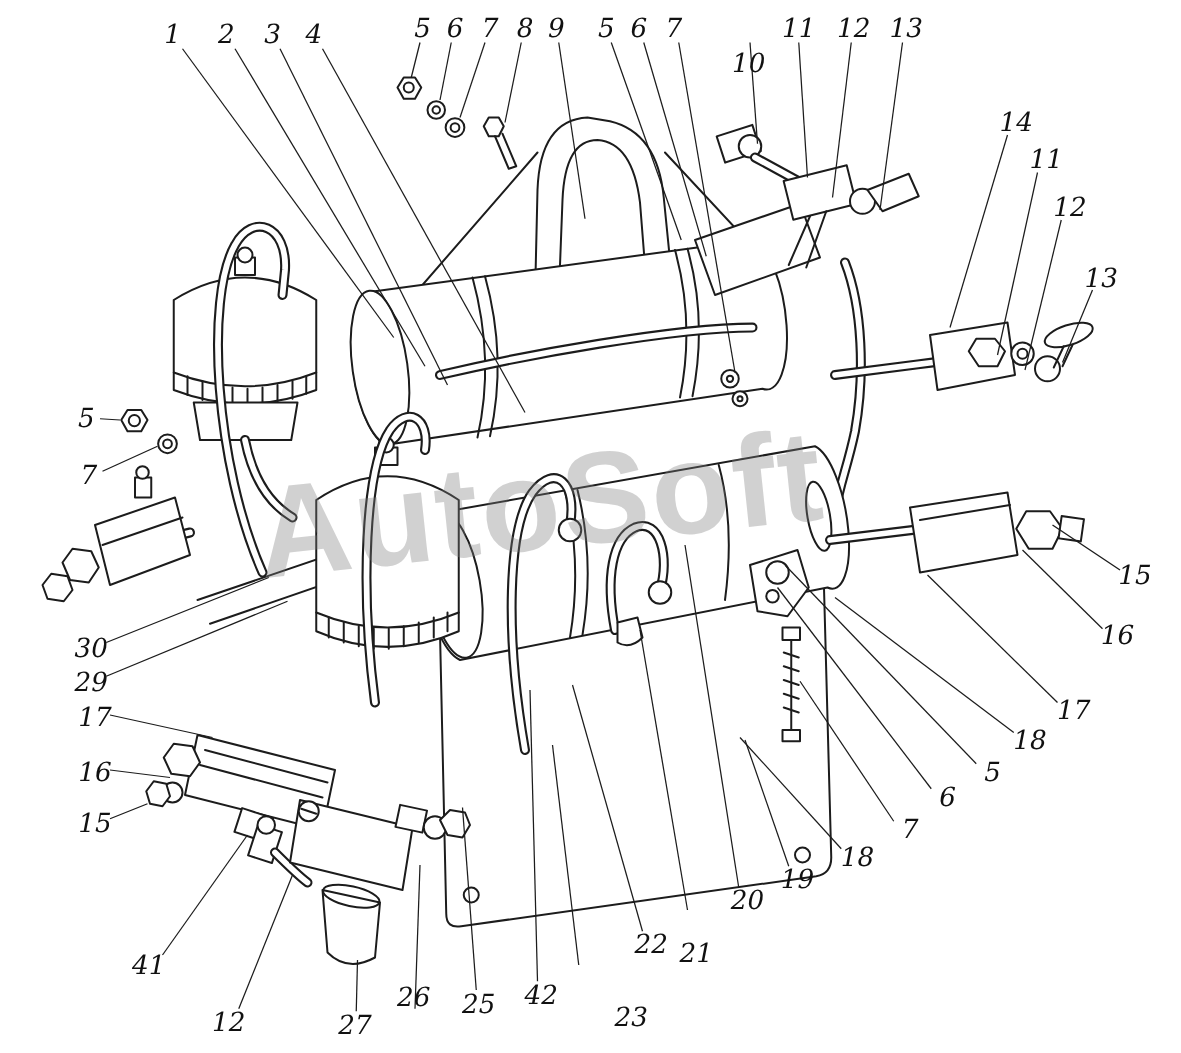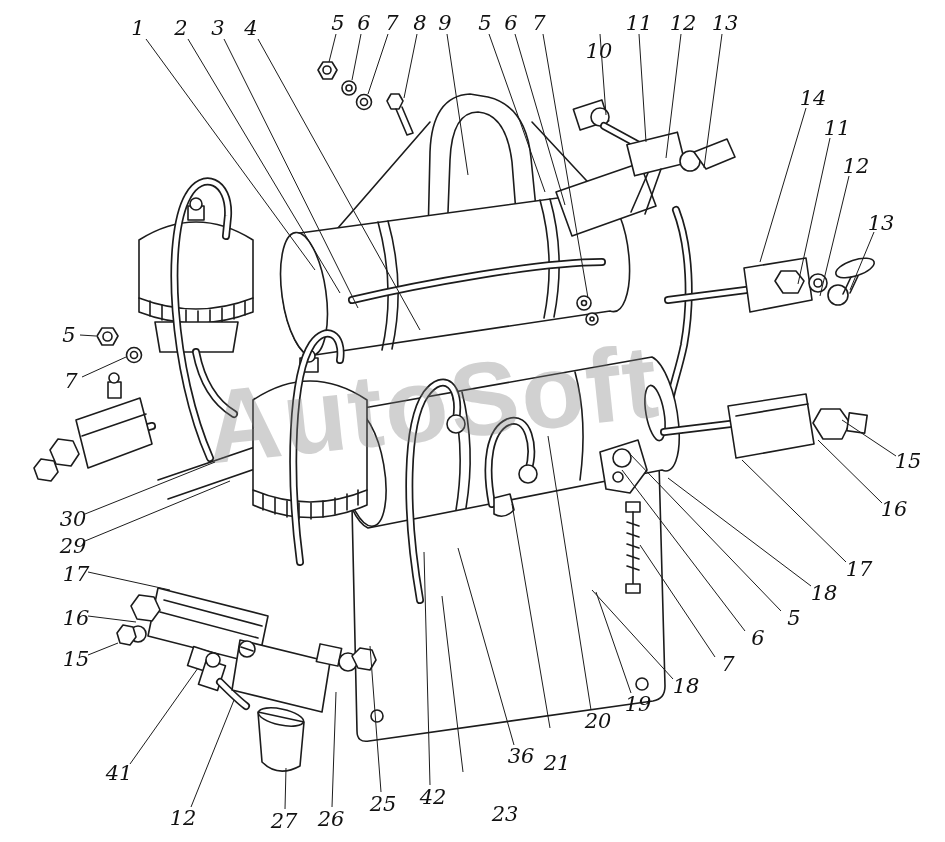--- a/index.html
+++ b/index.html
@@ -275,23 +275,23 @@
       <span class="callout" style="left: 69px; top: 335px;">5</span>
       <span class="callout" style="left: 71px; top: 381px;">7</span>
       <span class="callout" style="left: 73px; top: 519px;">30</span>
       <span class="callout" style="left: 73px; top: 546px;">29</span>
       <span class="callout" style="left: 76px; top: 574px;">17</span>
       <span class="callout" style="left: 76px; top: 618px;">16</span>
       <span class="callout" style="left: 76px; top: 659px;">15</span>
       <span class="callout" style="left: 119px; top: 773px;">41</span>
       <span class="callout" style="left: 183px; top: 818px;">12</span>
       <span class="callout" style="left: 284px; top: 821px; font-style: italic;">27</span>
-      <span class="callout" style="left: 331px; top: 819px; text-align: center;">26</span>
+      <span class="callout" style="left: 331px; top: 798px; text-align: center;">26</span>
       <span class="callout" style="left: 383px; top: 804px;">25</span>
       <span class="callout" style="left: 433px; top: 797px;">42</span>
       <span class="callout" style="left: 467px; top: 814px; margin-left: 38px;">23</span>
-      <span class="callout" style="left: 521px; top: 756px;">36</span>
+      <span class="callout" style="left: 521px; top: 756px;">22</span>
       <span class="callout" style="left: 557px; top: 763px;">21</span>
       <span class="callout" style="left: 598px; top: 721px;">20</span>
       <span class="callout" style="left: 638px; top: 704px;">19</span>
     </div>
 
 </div>
 
 </body></html>

